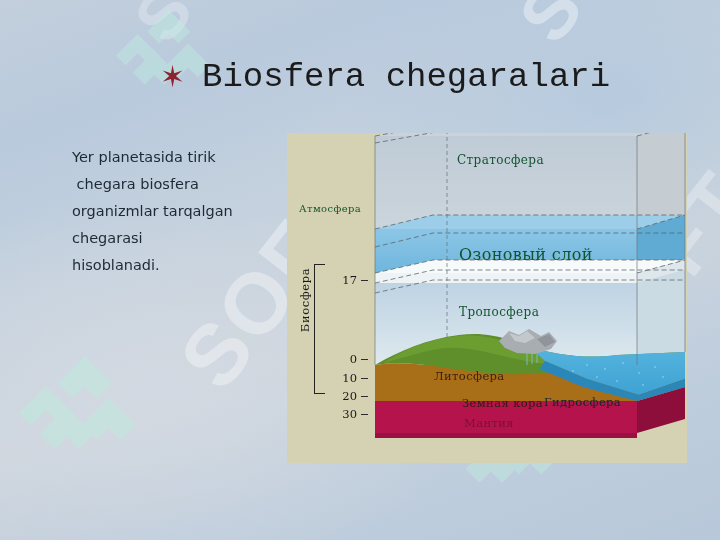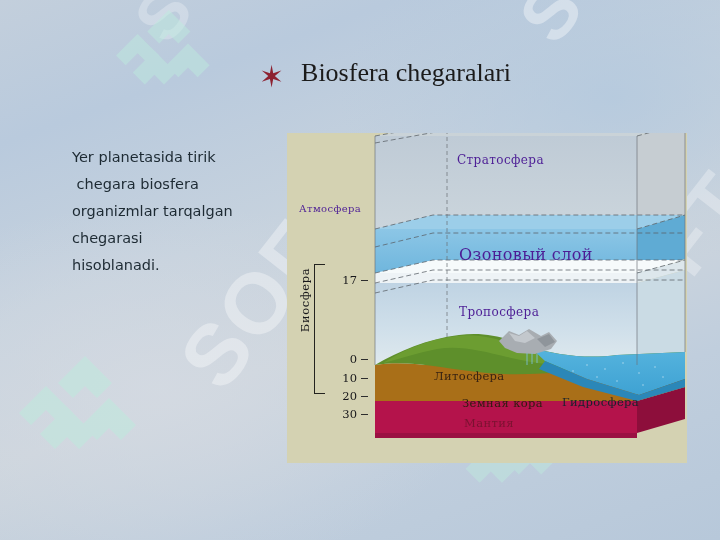--- a/index.html
+++ b/index.html
@@ -59,22 +59,22 @@
   }
   #title-bullet {
     font-family: "DejaVu Sans", sans-serif;
     font-size: 30px;
     line-height: 1;
     color: #8d2231;
     margin-top: 4px;
     margin-right: 1px;
   }
   #title-text {
-    font-family: Liberation Serif, serif;
-    font-size: 26px;
+    font-family: Liberation Mono, monospace;
+    font-size: 34px;
     line-height: 1.15;
     color: #1b1b1b;
     font-weight: 400;
     white-space: nowrap;
     margin-left: 16px;
   }
 
   
   #body-text {
     position: absolute;
@@ -95,21 +95,21 @@
     top: 133px;
     width: 400px;
     height: 330px;
     background: #d4d2b2;
     overflow: hidden;
   }
 
   .fig-label {
     position: absolute;
     font-family: "DejaVu Serif", serif;
-    color: #4c1d95;
+    color: #14532d;
     white-space: nowrap;
     letter-spacing: 0.4px;
   }
   .fig-tick {
     position: absolute;
     font-family: "DejaVu Serif", serif;
     font-size: 11.5px;
     color: #17171a;
     text-align: right;
     width: 22px;
@@ -155,21 +155,21 @@
     left: 0;
     top: 0;
   }
 
   .lbl-strat { left: 170px; top: 20px; font-size: 12px; }
   .lbl-ozon  { left: 172px; top: 112px; font-size: 16px; }
   .lbl-tropo { left: 172px; top: 172px; font-size: 12px; }
   .lbl-lito  { left: 103px; top: 236px; font-size: 11.5px; color: #3a2412; margin-left: 44px; }
   .lbl-kora  { left: 175px; top: 263px; font-size: 11.5px; color: #2d1d0c; }
   .lbl-mantiya{ left: 177px; top: 283px; font-size: 11.5px; color: #7a1230; }
-  .lbl-gidro { left: 275px; top: 262px; font-size: 11.5px; color: #16222c; }
+  .lbl-gidro { left: 257px; top: 262px; font-size: 11.5px; color: #16222c; }
 </style>
 </head>
 <body>
 
 <div id="slide">
 
   <div class="wm-layer">
 
     <div class="wm-soft" style="left:502px; top:6px; font-size:74px; transform:rotate(-52deg); color:rgba(255,255,255,0.38);">SOFT</div>
 

